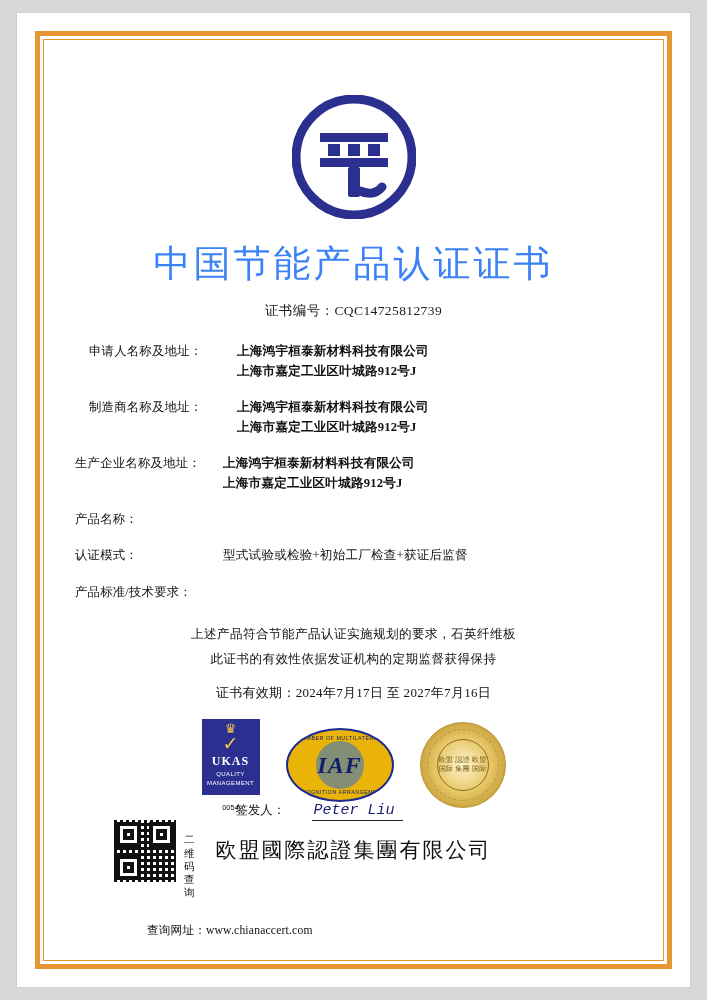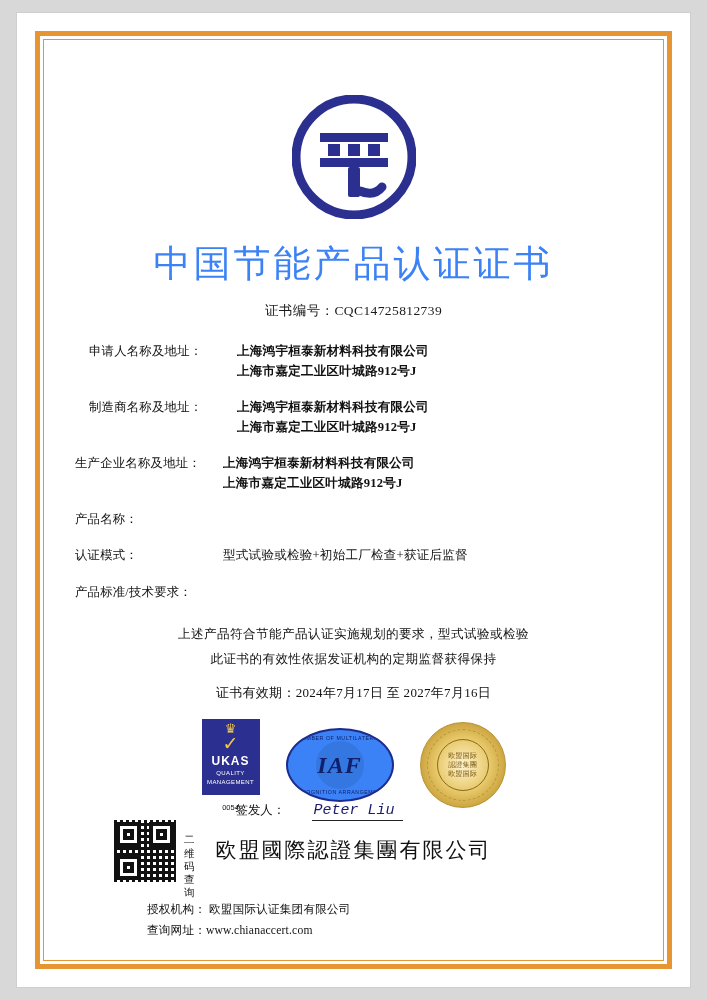--- a/index.html
+++ b/index.html
@@ -166,21 +166,21 @@
     line-height: 13px;
     color: #f2c94c;
   }
   .ukas .tick {
     font-size: 19px;
     line-height: 19px;
     color: #f2c94c;
     margin-top: -1px;
   }
   .ukas .ukas-name {
-    font-family: Liberation Sans, sans-serif;
+    font-family: Liberation Serif, serif;
     font-size: 12px;
     font-weight: bold;
     letter-spacing: 1px;
     margin-top: 1px;
   }
   .ukas .ukas-sub {
     font-family: "Liberation Sans", sans-serif;
     font-size: 6px;
     line-height: 7px;
     letter-spacing: 0.4px;
@@ -193,21 +193,21 @@
     color: #111;
     text-align: right;
     margin-top: 8px;
   }
   .ukas-col { display: flex; flex-direction: column; align-items: center; }
 
   .iaf {
     width: 104px;
     height: 70px;
     border-radius: 50%;
-    background: #3b82f6;
+    background: #eab308;
     border: 2px solid #1c2b8f;
     position: relative;
     overflow: hidden;
     display: flex;
     align-items: center;
     justify-content: center;
   }
   .iaf .globe {
     position: absolute;
     width: 48px;
@@ -247,21 +247,21 @@
     align-items: center;
     justify-content: center;
     position: relative;
   }
   .gold-seal .seal-inner {
     width: 50px;
     height: 50px;
     border-radius: 50%;
     border: 1px solid #8d6a1e;
     display: flex;
-    flex-direction: column;
+    flex-direction: row;
     align-items: center;
     justify-content: center;
     color: #7d5c17;
     font-size: 7.2px;
     line-height: 9px;
     text-align: center;
   }
   .gold-seal .seal-ring {
     position: absolute;
     left: 6px; top: 6px; right: 6px; bottom: 6px;
@@ -430,21 +430,21 @@
         <div class="field-value normal">型式试验或检验+初始工厂检查+获证后监督</div>
       </div>
 
       <div class="field-row">
         <div class="field-label">产品标准/技术要求：</div>
       </div>
 
     </div>
 
     <div class="statement">
-      <div>上述产品符合节能产品认证实施规划的要求，型式试验或检验</div>
+      <div>上述产品符合节能产品认证实施规划的要求，石英纤维板</div>
       <div>此证书的有效性依据发证机构的定期监督获得保持</div>
     </div>
 
     <div class="validity">证书有效期：2024年7月17日  至  2027年7月16日</div>
 
     <div class="logos">
 
       <div class="ukas-col">
         <div class="ukas">
           <div class="crown">♛</div>
@@ -489,19 +489,18 @@
         <div>二</div>
         <div>维</div>
         <div>码</div>
         <div>查</div>
         <div>询</div>
       </div>
     </div>
 
     <div class="footer">
       <div class="footer-lines">
-        <div>授权机构： 欧盟国际认证集团有限公司</div>
         <div>查询网址：www.chianaccert.com</div>
       </div>
     </div>
 
   </div>
 </div>
 
 </body></html>

